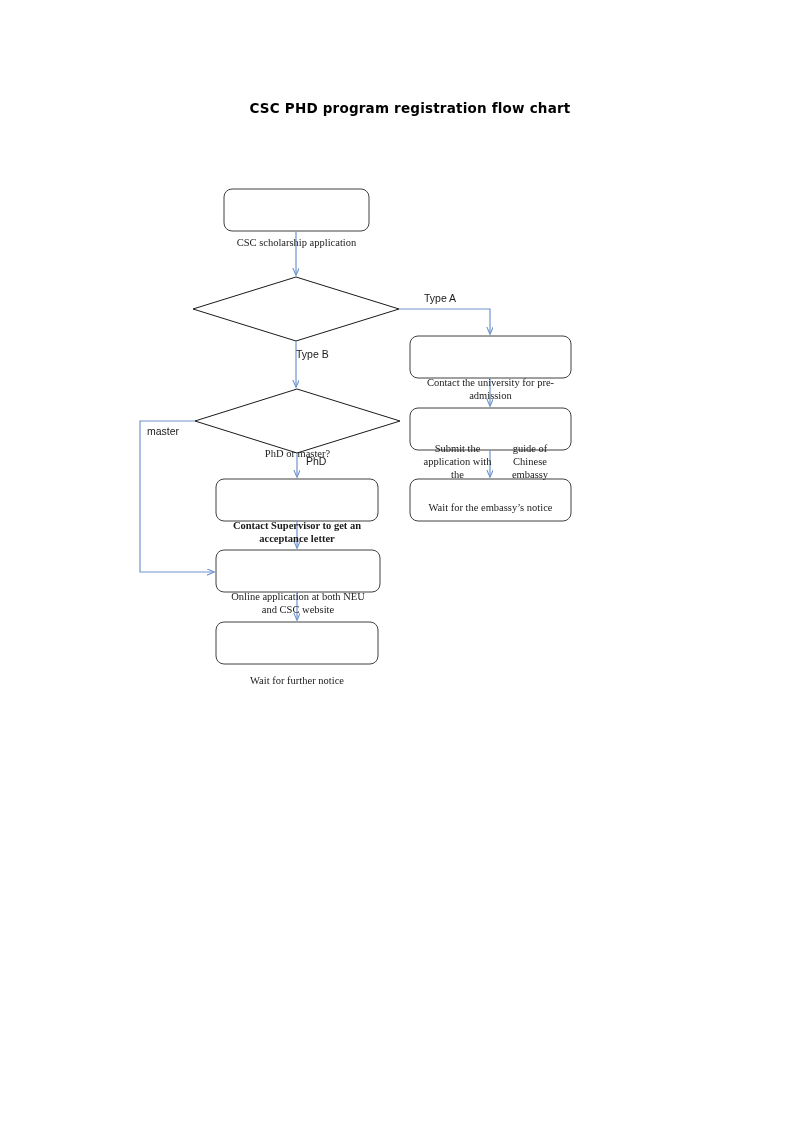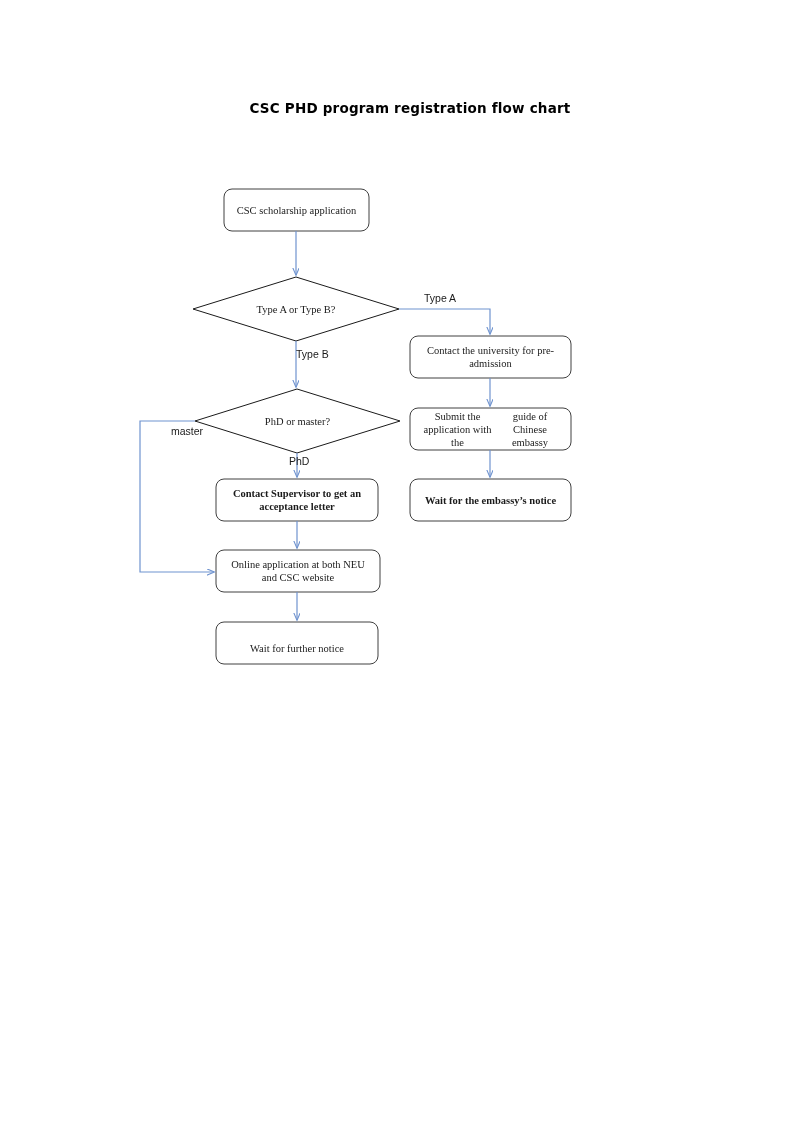--- a/index.html
+++ b/index.html
@@ -53,20 +53,21 @@
     align-items: center;
     justify-content: center;
     text-align: center;
     font-family: "Liberation Serif", serif;
     font-size: 10.5px;
     line-height: 13px;
     color: #1a1a1a;
     box-sizing: border-box;
     padding: 0 8px;
     pointer-events: none;
+    margin-top: 32px;
   }
 
   .edge-label {
     position: absolute;
     font-family: Liberation Sans, sans-serif;
     font-size: 10.5px;
     color: #1a1a1a;
     white-space: nowrap;
   }
 </style>
@@ -116,49 +117,48 @@
 
     <path d="M195,421 L140,421 L140,572 L214,572" fill="none" stroke="#6f93cf" stroke-width="1.2" marker-end="url(#arrowblue)"></path>
 
     <path d="M297,521 L297,548" fill="none" stroke="#6f93cf" stroke-width="1.2" marker-end="url(#arrowblue)"></path>
 
     <path d="M297,592 L297,620" fill="none" stroke="#6f93cf" stroke-width="1.2" marker-end="url(#arrowblue)"></path>
   </svg>
 
   <div class="node-label" style="left:224px; top:189px; width:145px; height:42px;">CSC scholarship application</div>
 
-  <div class="node-label" style="left:193px; top:277px; width:206px; height:64px;">Type A or Type B?</div>
 
   <div class="node-label" style="left:410px; top:336px; width:161px; height:42px; flex-direction:column;padding-left:8px;">
     <span>Contact the university for pre-</span>
     <span>admission</span>
   </div>
 
   <div class="node-label" style="left:410px; top:408px; width:161px; height:42px; ">
     <span>Submit the application with the</span>
     <span>guide of Chinese embassy</span>
   </div>
 
-  <div class="node-label" style="left:410px; top:479px; width:161px; height:42px;font-weight:bold;">Wait for the embassy’s notice</div>
+  <div class="node-label" style="left:410px; top:454px; width:161px; height:42px;">Wait for the embassy’s notice</div>
 
   <div class="node-label" style="left:195px; top:389px; width:205px; height:64px;">PhD or master?</div>
 
   <div class="node-label" style="left:216px; top:479px; width:162px; height:42px; flex-direction:column;font-weight:bold;">
     <span>Contact Supervisor to get an</span>
     <span>acceptance letter</span>
   </div>
 
   <div class="node-label" style="left:216px; top:550px; width:164px; height:42px; flex-direction:column;">
     <span>Online application at both NEU</span>
     <span>and CSC website</span>
   </div>
 
   <div class="node-label" style="left:216px; top:622px; width:162px; height:52px;">Wait for further notice</div>
 
   <div class="edge-label" style="left:424px; top:292px;">Type A</div>
 
   <div class="edge-label" style="left:296px; top:348px;">Type B</div>
 
-  <div class="edge-label" style="left:289px; top:455px;">PhD</div>
+  <div class="edge-label" style="left:296px; top:455px;padding-left:10px;">PhD</div>
 
-  <div class="edge-label" style="left:147px; top:425px;margin-left:24px;">master</div>
+  <div class="edge-label" style="left:147px; top:425px;">master</div>
 
 </div>
 
 </body></html>

